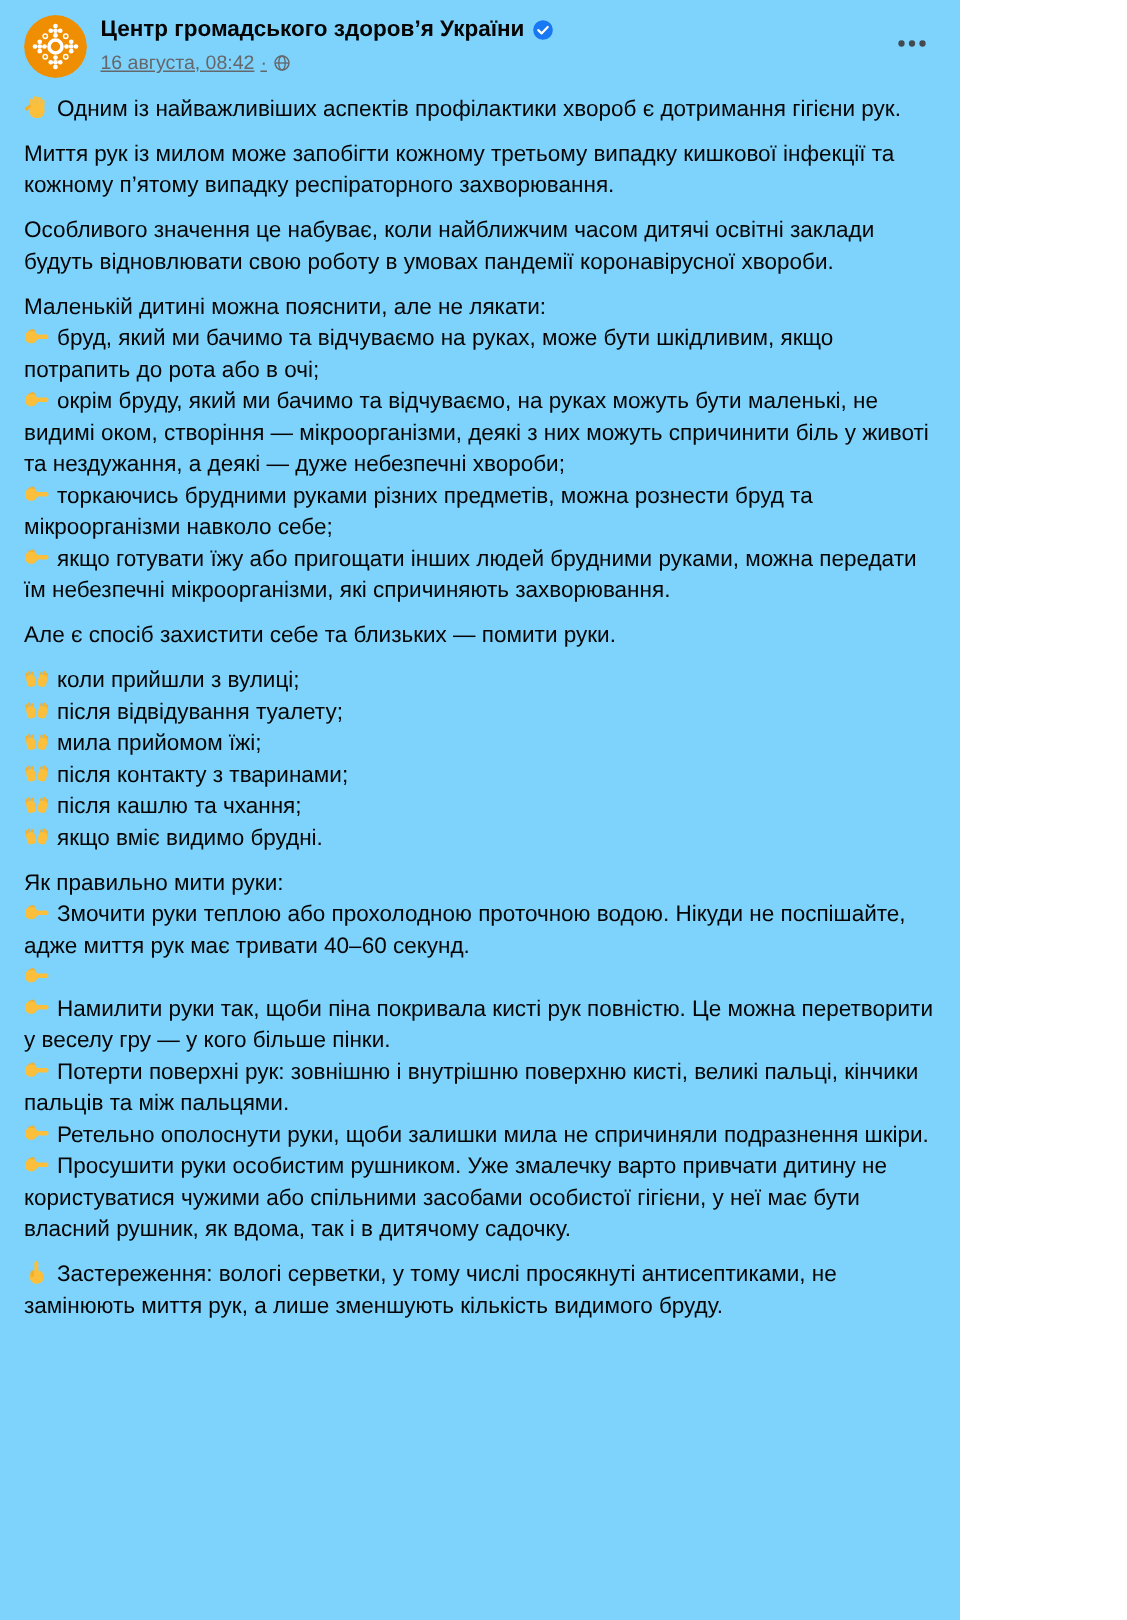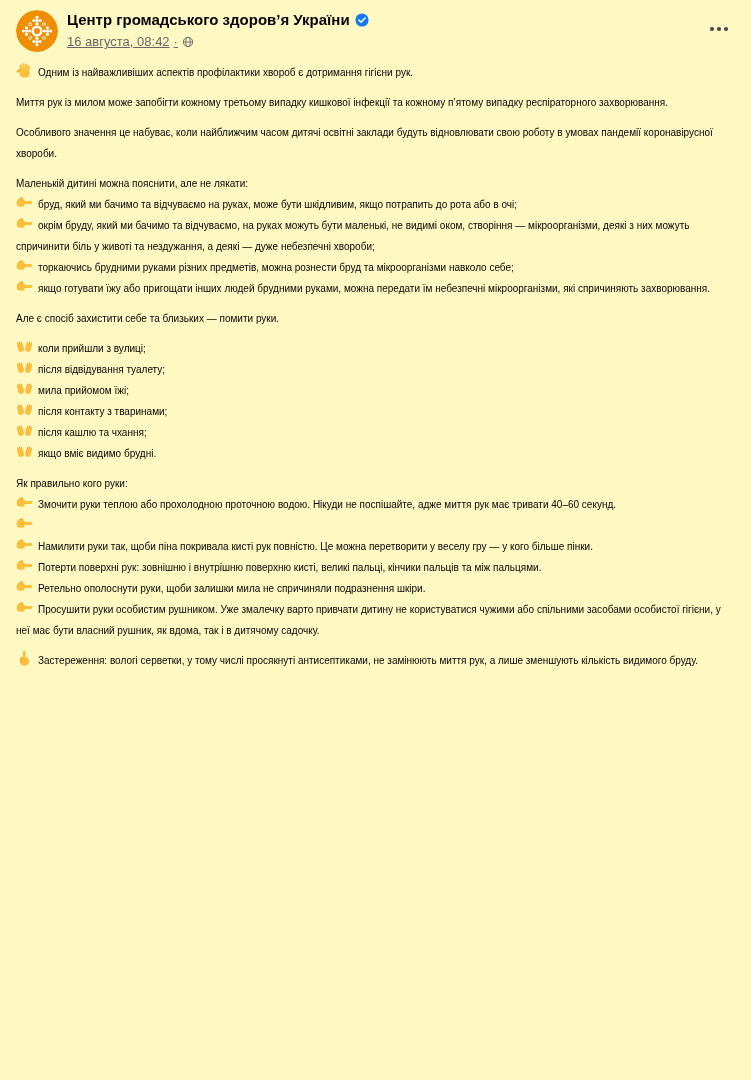--- a/index.html
+++ b/index.html
@@ -3,23 +3,23 @@
 <meta charset="utf-8">
 <style>
   html, body {
     margin: 0;
     padding: 0;
     background: #ffffff;
     font-family: "Liberation Sans", "DejaVu Sans", sans-serif;
   }
   .post-card {
     position: relative;
-    width: 751px;
+    width: 640px;
     min-height: 1080px;
-    background: #fef9c3;
+    background: #7dd3fc;
     box-sizing: border-box;
   }
   
   .post-header {
     display: flex;
     align-items: flex-start;
     padding: 10px 16px 2px 16px;
   }
   .avatar {
     width: 42px;
@@ -57,21 +57,21 @@
     padding: 8px;
     border: none;
     background: transparent;
     cursor: pointer;
     border-radius: 50%;
     line-height: 0;
   }
   
   .post-body {
     padding: 8px 16px 18px 16px;
-    font-size: 10px;
+    font-size: 15px;
     line-height: 21px;
     color: #050505;
   }
   .row { margin: 0; }
   .row.para { margin-top: 9px; }
   .emoji {
     display: inline-block;
     width: 17px;
     height: 17px;
     margin-right: 5px;
@@ -280,21 +280,21 @@
       <rect x="3.5" y="12.5" width="12.5" height="17" rx="5.5" fill="#FBBF3C"></rect>
     </g>
     <g transform="rotate(12 27 20)">
       <rect x="21" y="8.5" width="3" height="9" rx="1.5" fill="#F5AE29"></rect>
       <rect x="25" y="7" width="3" height="9" rx="1.5" fill="#F5AE29"></rect>
       <rect x="29" y="8.5" width="3" height="9" rx="1.5" fill="#F5AE29"></rect>
       <rect x="20" y="12.5" width="12.5" height="17" rx="5.5" fill="#FBBF3C"></rect>
     </g>
   </svg>
 </span><span>якщо вміє видимо брудні.</span></div>
-    <div class="row para"><span>Як правильно кого руки:</span></div>
+    <div class="row para"><span>Як правильно мити руки:</span></div>
     <div class="row"><span class="emoji">
   <svg viewBox="0 0 36 36" aria-hidden="true">
     <rect x="13" y="14.8" width="21.5" height="6.2" rx="3.1" fill="#FBBF3C"></rect>
     <rect x="5.5" y="8" width="10" height="6" rx="3" fill="#F5AE29" transform="rotate(-20 10 11)"></rect>
     <rect x="1.5" y="10" width="17.5" height="17" rx="7.5" fill="#FBBF3C"></rect>
   </svg>
 </span><span>Змочити руки теплою або прохолодною проточною водою. Нікуди не поспішайте, адже миття рук має тривати 40–60 секунд.</span></div>
     <div class="row"><span class="emoji">
   <svg viewBox="0 0 36 36" aria-hidden="true">
     <rect x="13" y="14.8" width="21.5" height="6.2" rx="3.1" fill="#FBBF3C"></rect>

